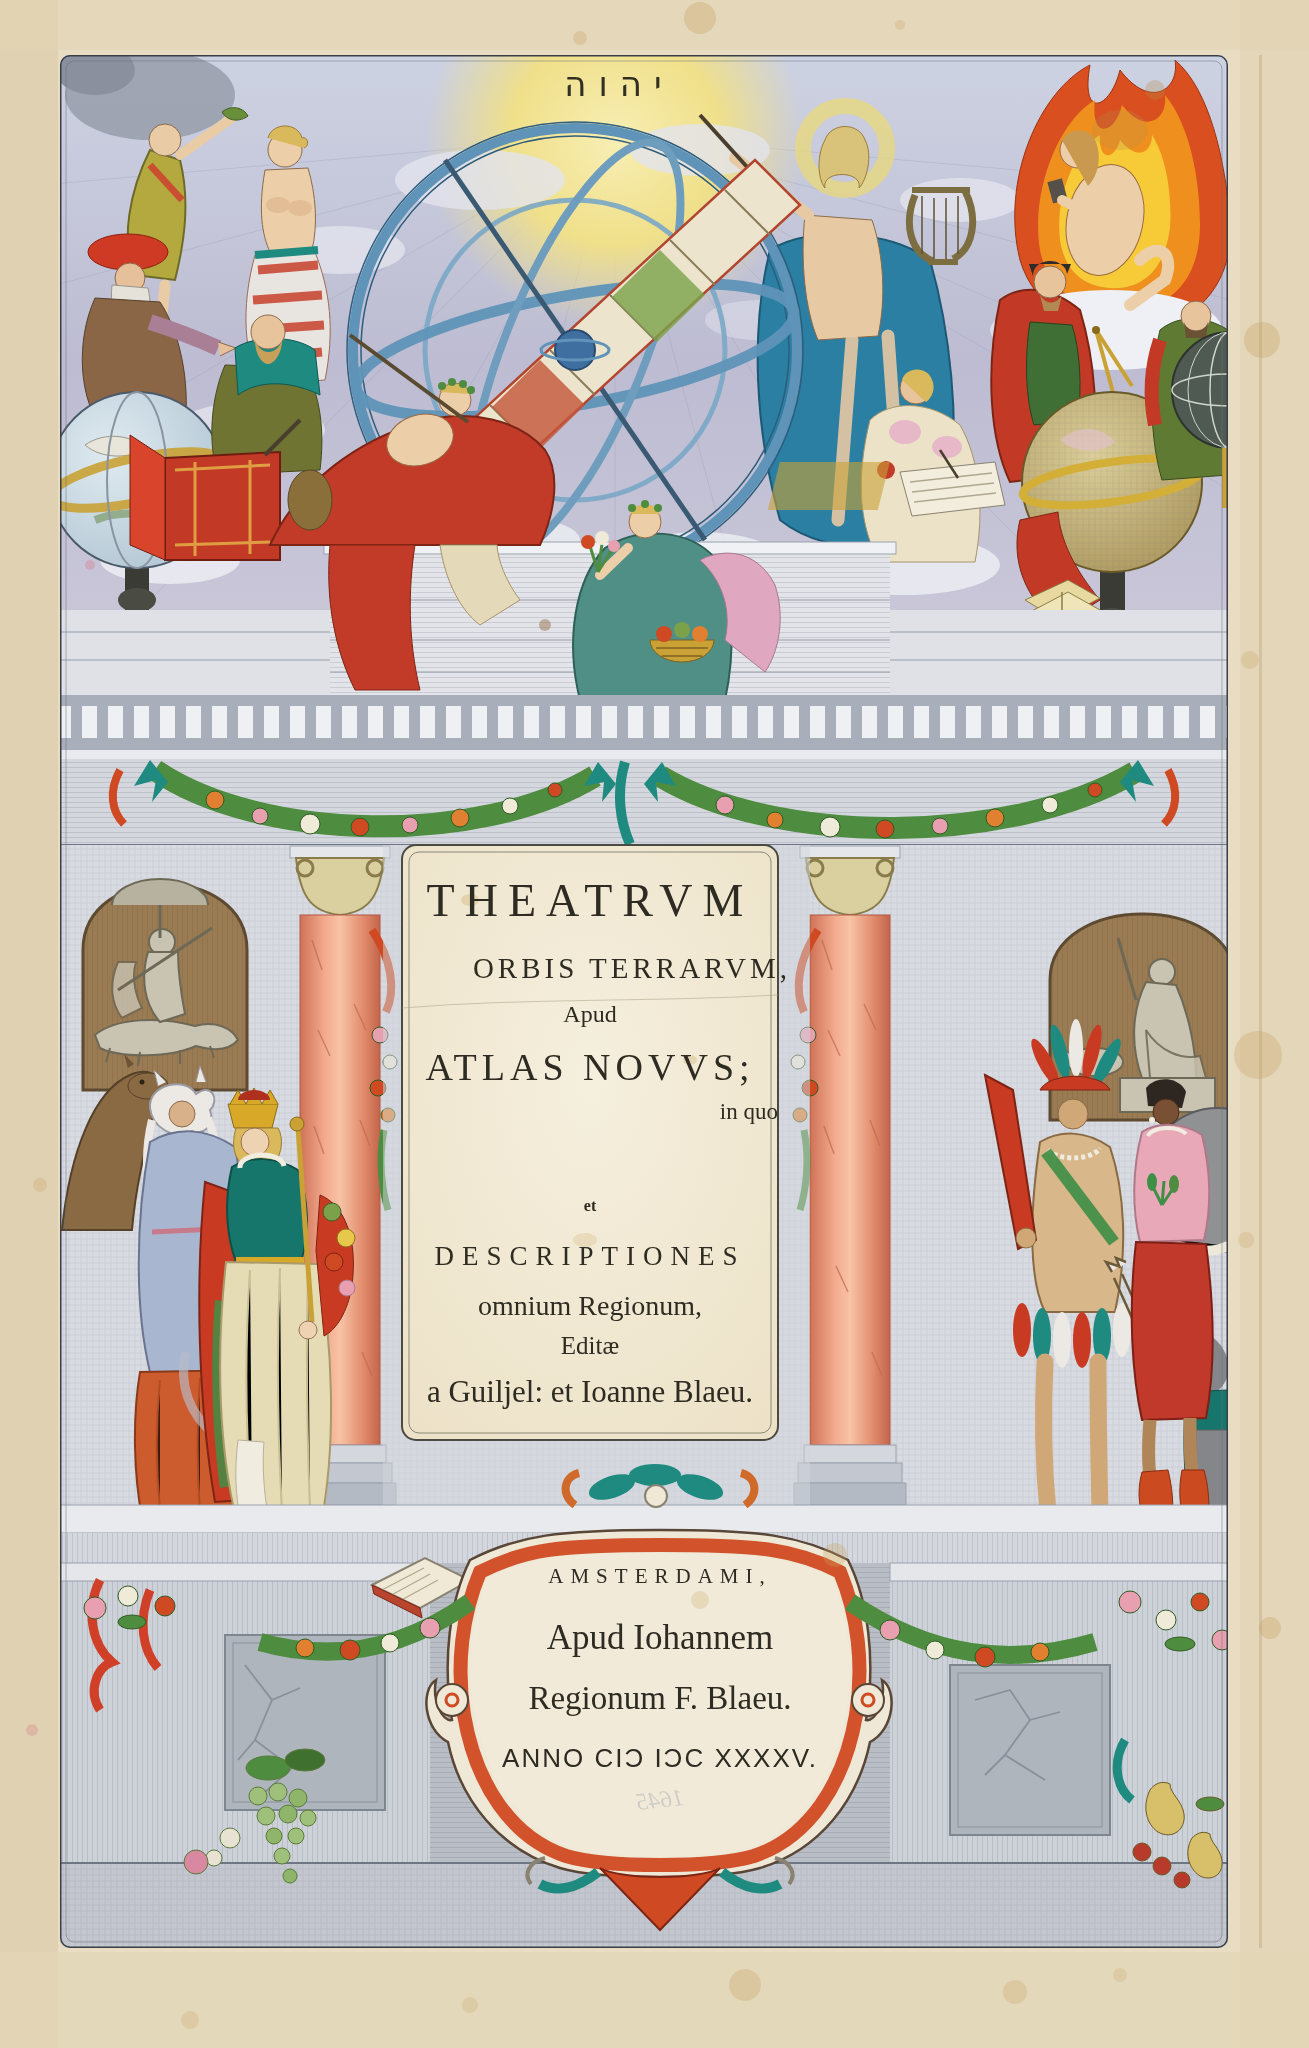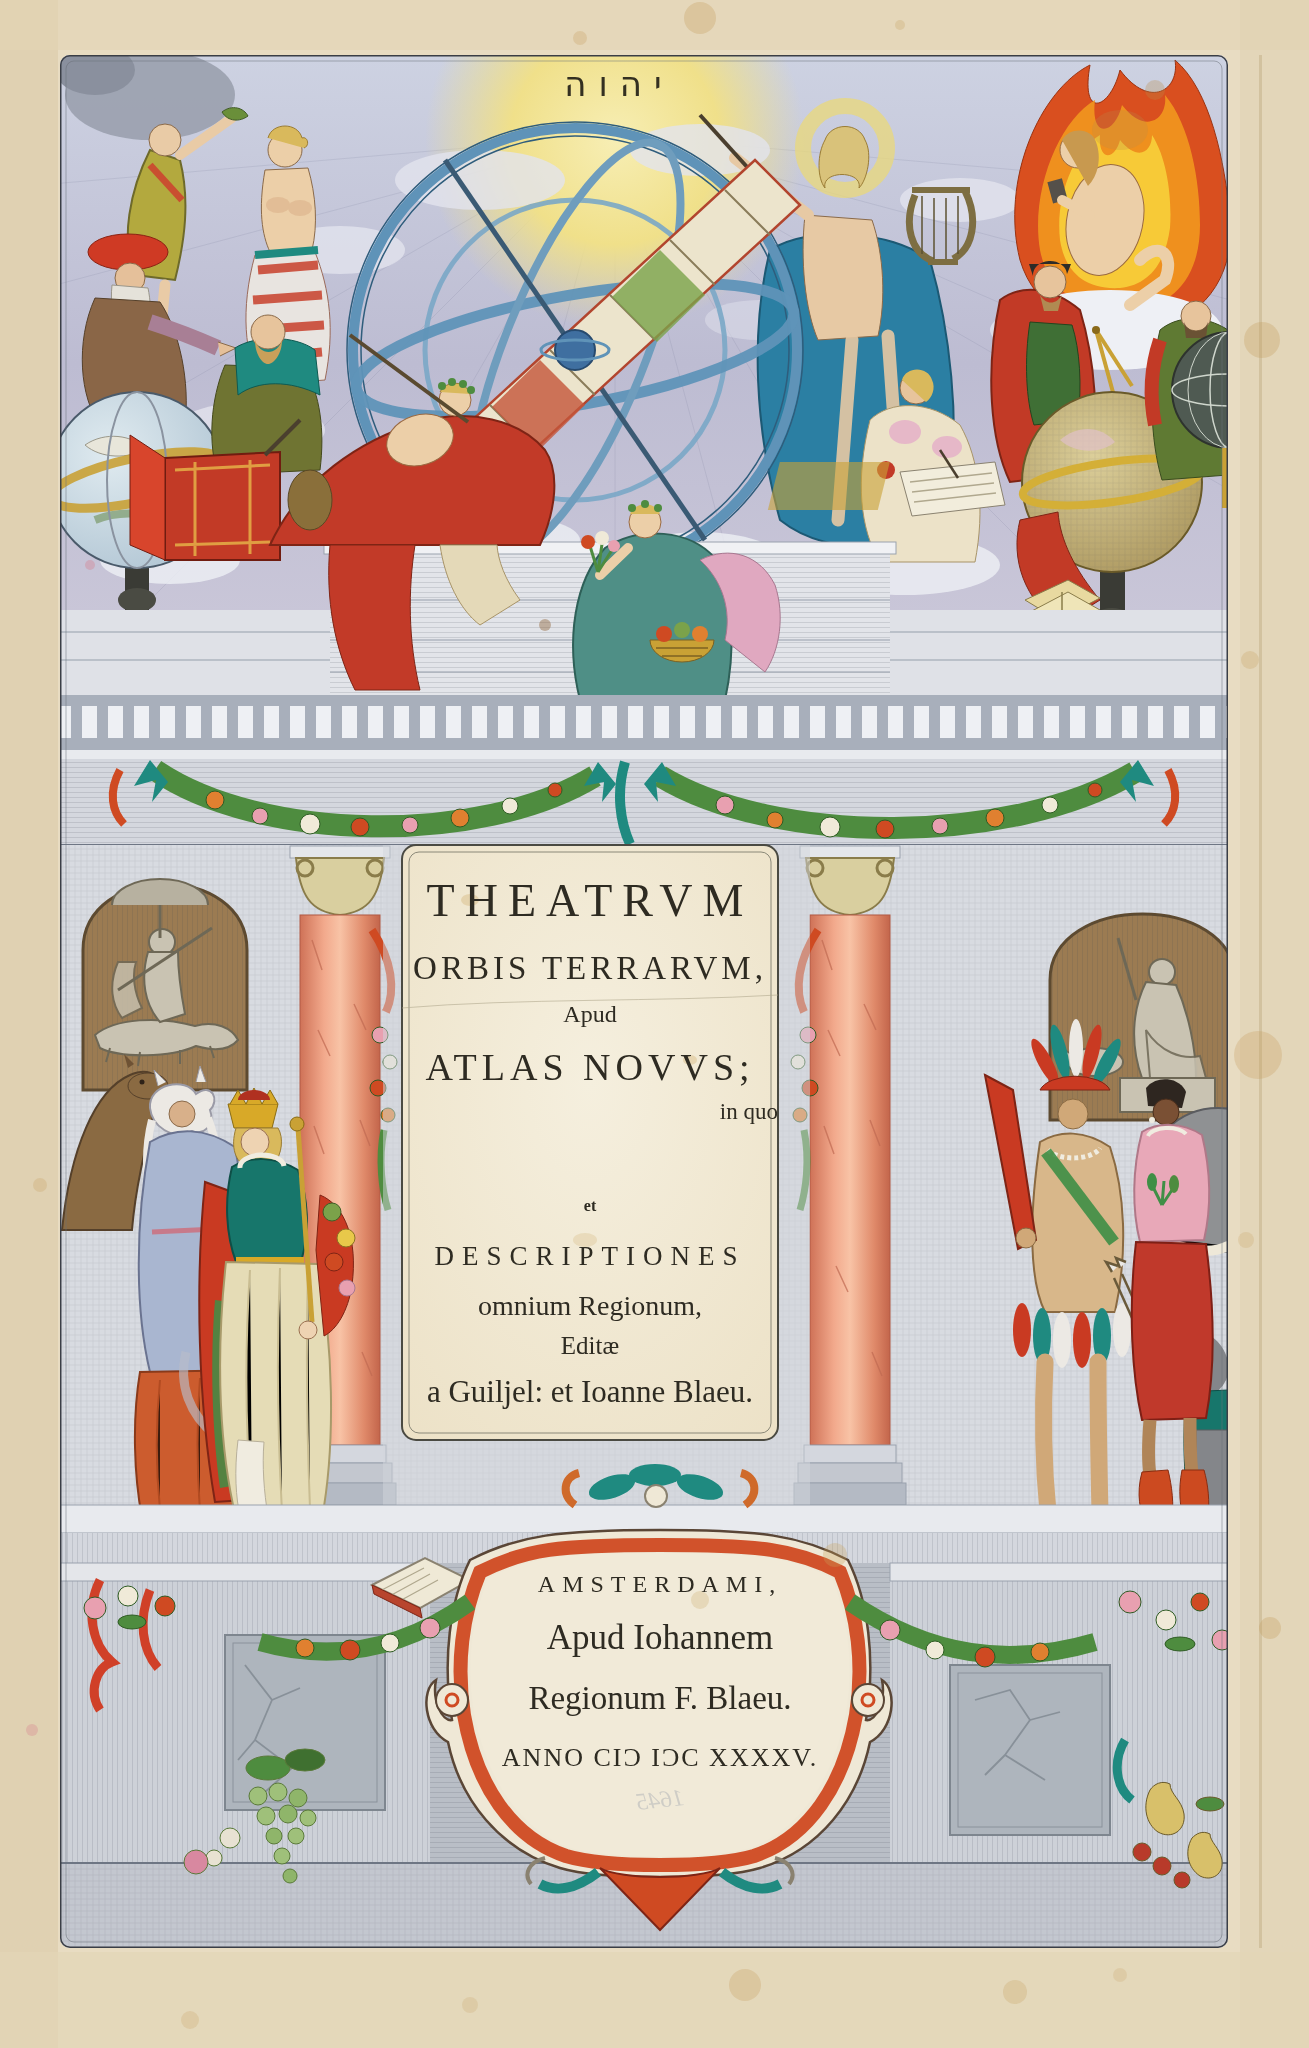--- a/index.html
+++ b/index.html
@@ -4,35 +4,35 @@
 <style>
   html,body{margin:0;padding:0;background:#b9ab8c;}
   #stage{position:relative;width:1309px;height:2048px;overflow:hidden;
          background:#5eead4;font-family:"Liberation Serif","DejaVu Serif",serif;}
   svg{position:absolute;left:0;top:0;}
   .overlay{position:absolute;z-index:5;}
   .line{position:absolute;left:0;width:100%;text-align:center;transform:translateY(-50%);
         color:#2e2b22;white-space:nowrap;font-family:"Liberation Serif","DejaVu Serif",serif;}
   
   .t0{top:55px;font-size:46px;letter-spacing:10px;}
-  .t1{top:123px;font-size:33px;letter-spacing:4px;}
+  .t1{top:123px;font-size:29px;letter-spacing:4px;margin-left:42px;}
   .t2{top:169px;font-size:24px;}
   .t3{top:222px;font-size:38px;letter-spacing:5px;}
   .t4{top:267px;font-size:23px;text-align:right;}
   .t5{top:318px;font-size:33px;letter-spacing:13px;}
   .t6{top:361px;font-size:16px;font-weight:bold;}
   .t7{top:411px;font-size:27px;letter-spacing:8px;}
   .t8{top:461px;font-size:28px;}
   .t9{top:501px;font-size:25px;}
   .t10{top:547px;font-size:31px;}
   
-  .i0{top:84px;font-size:24px;letter-spacing:7px;text-align:center;}
+  .i0{top:76px;font-size:21px;letter-spacing:7px;text-align:center;}
   .i1{top:138px;font-size:35px;}
   .i2{top:198px;font-size:33px;}
-  .i3{top:258px;font-size:26px;letter-spacing:2px;font-family:Liberation Serif, serif;}
+  .i3{top:258px;font-size:26px;letter-spacing:2px;font-family:Liberation Sans, sans-serif;}
   .ghost{top:300px;font-size:24px;opacity:.22;color:#5a6a8a;font-style:italic;
          transform:translateY(-50%) scaleX(-1) rotate(6deg);}
   #hebrew{left:541px;top:56px;width:156px;height:56px;display:flex;align-items:center;
           justify-content:center;font-size:34px;letter-spacing:12px;direction:rtl;
           color:#343021;font-family:"DejaVu Sans","DejaVu Serif",sans-serif;}
 </style>
 </head>
 <body>
 
 <div id="stage">

